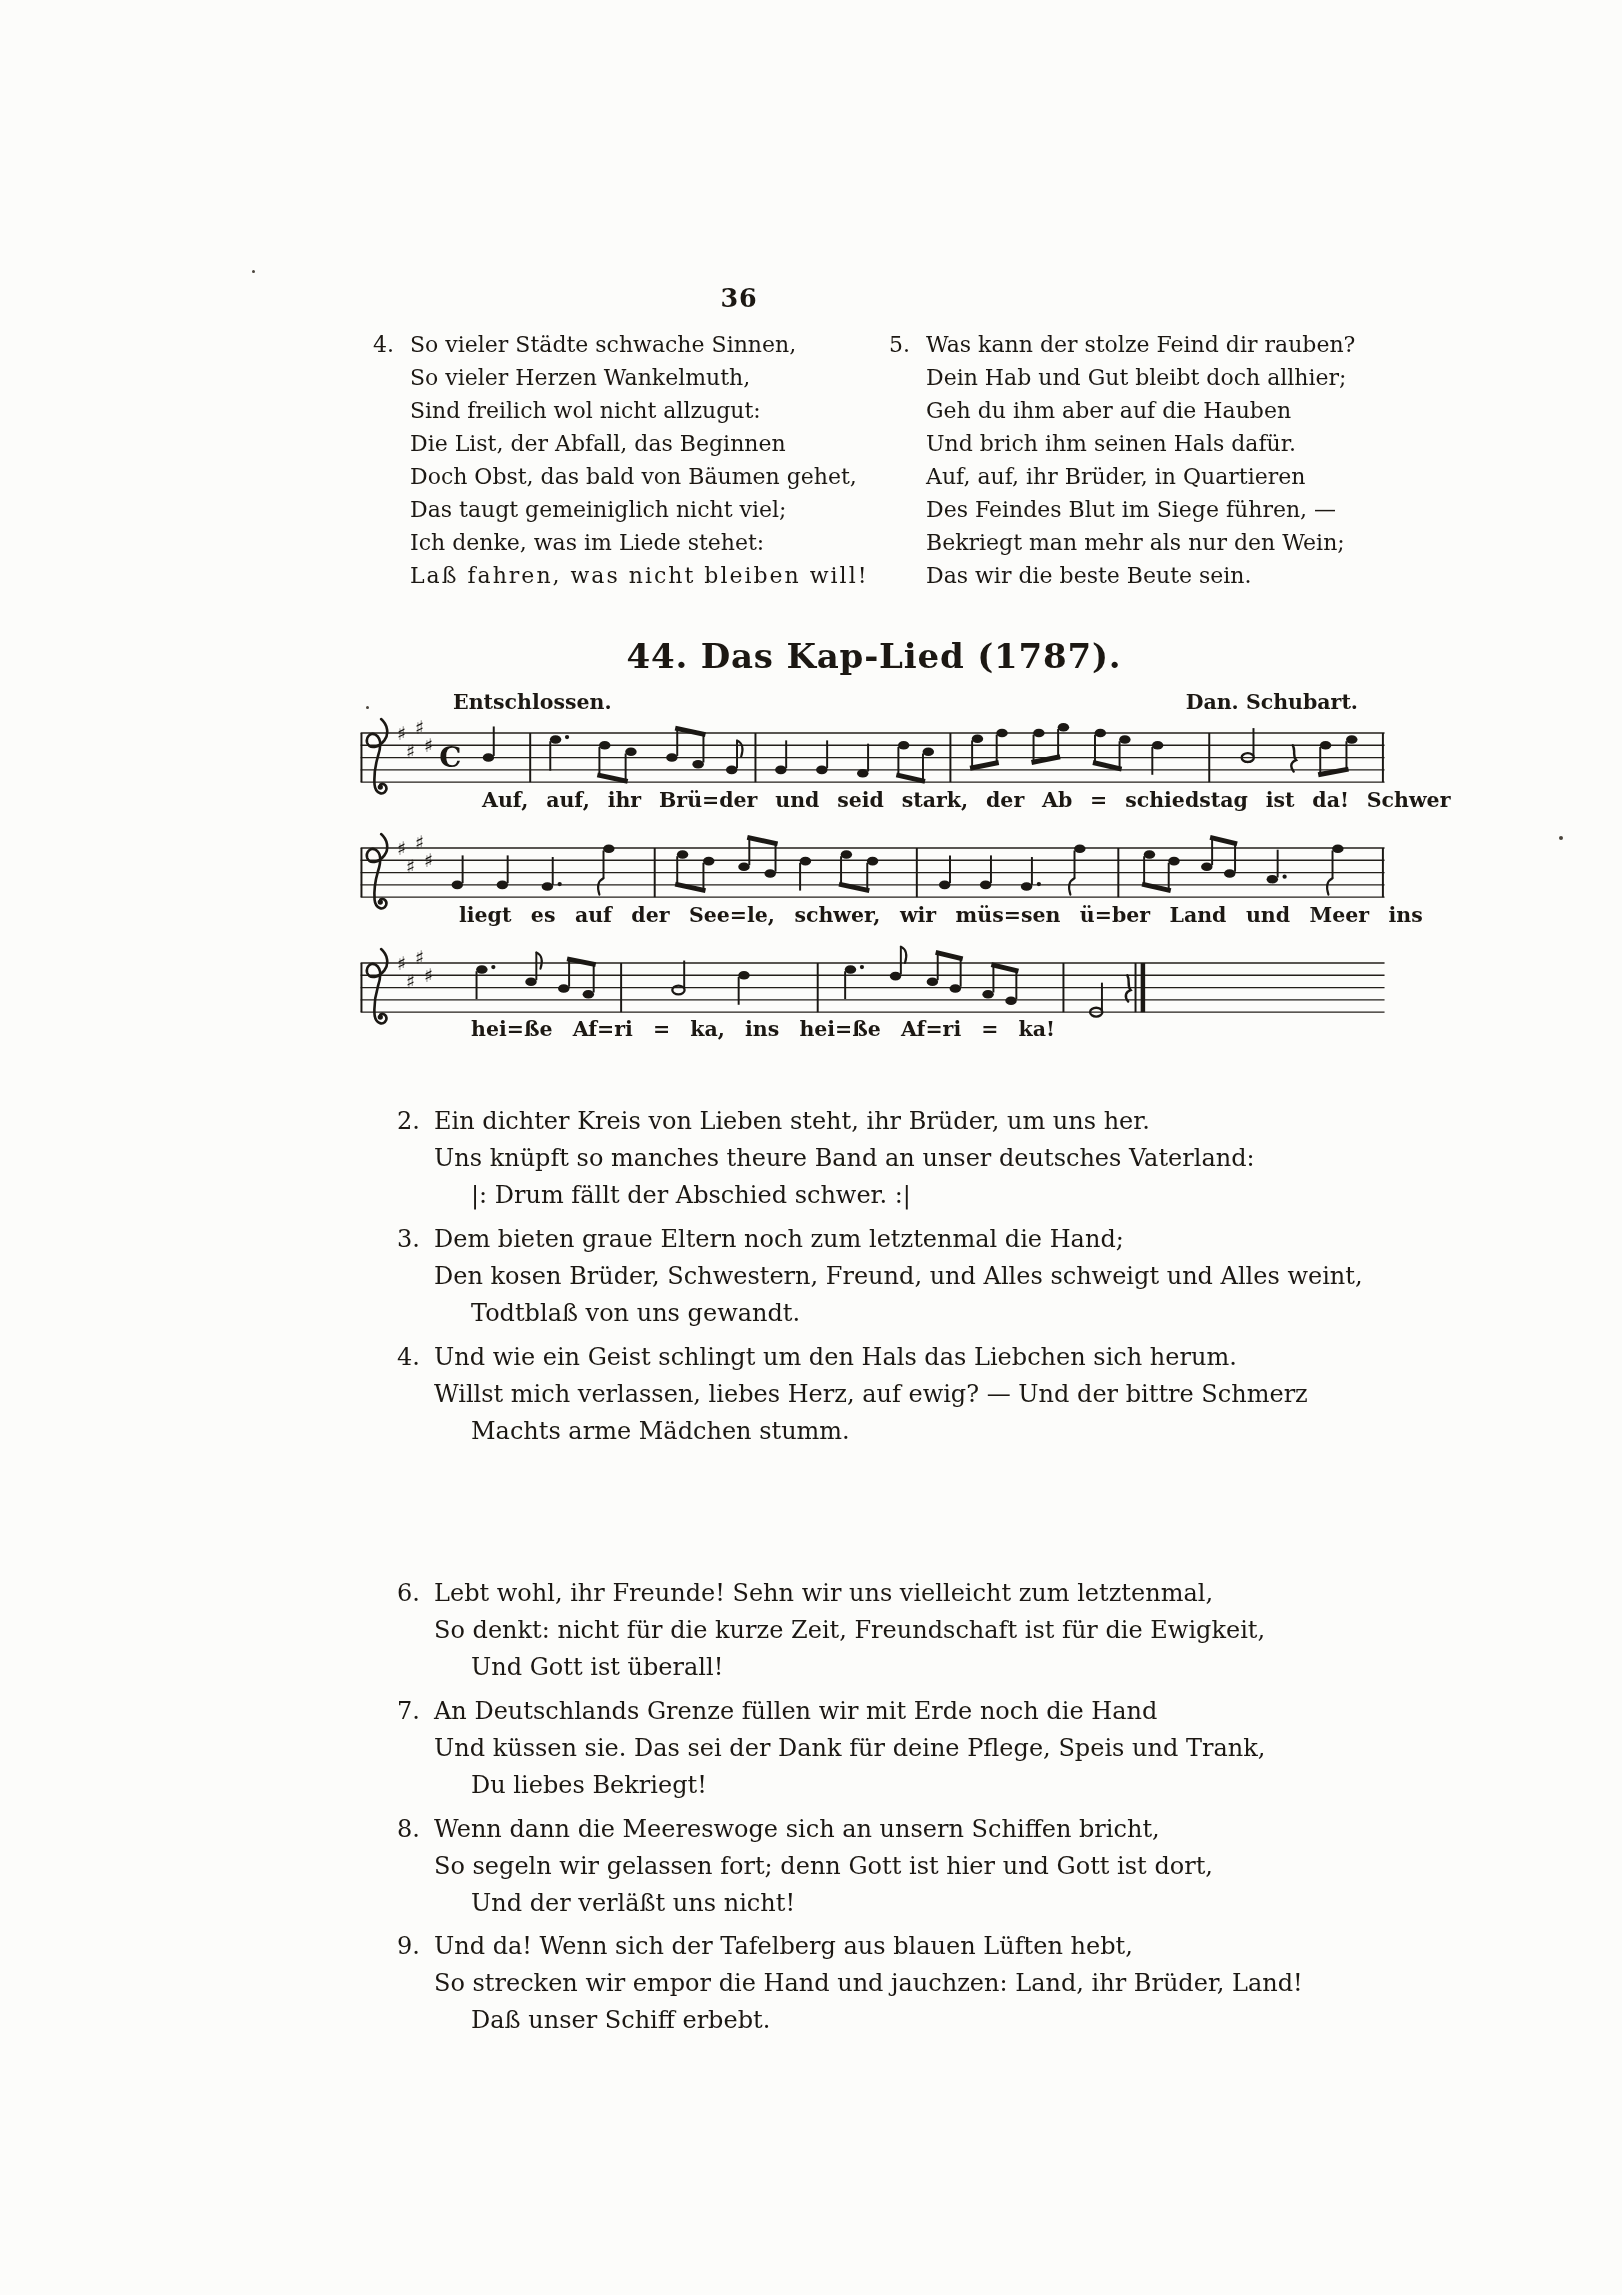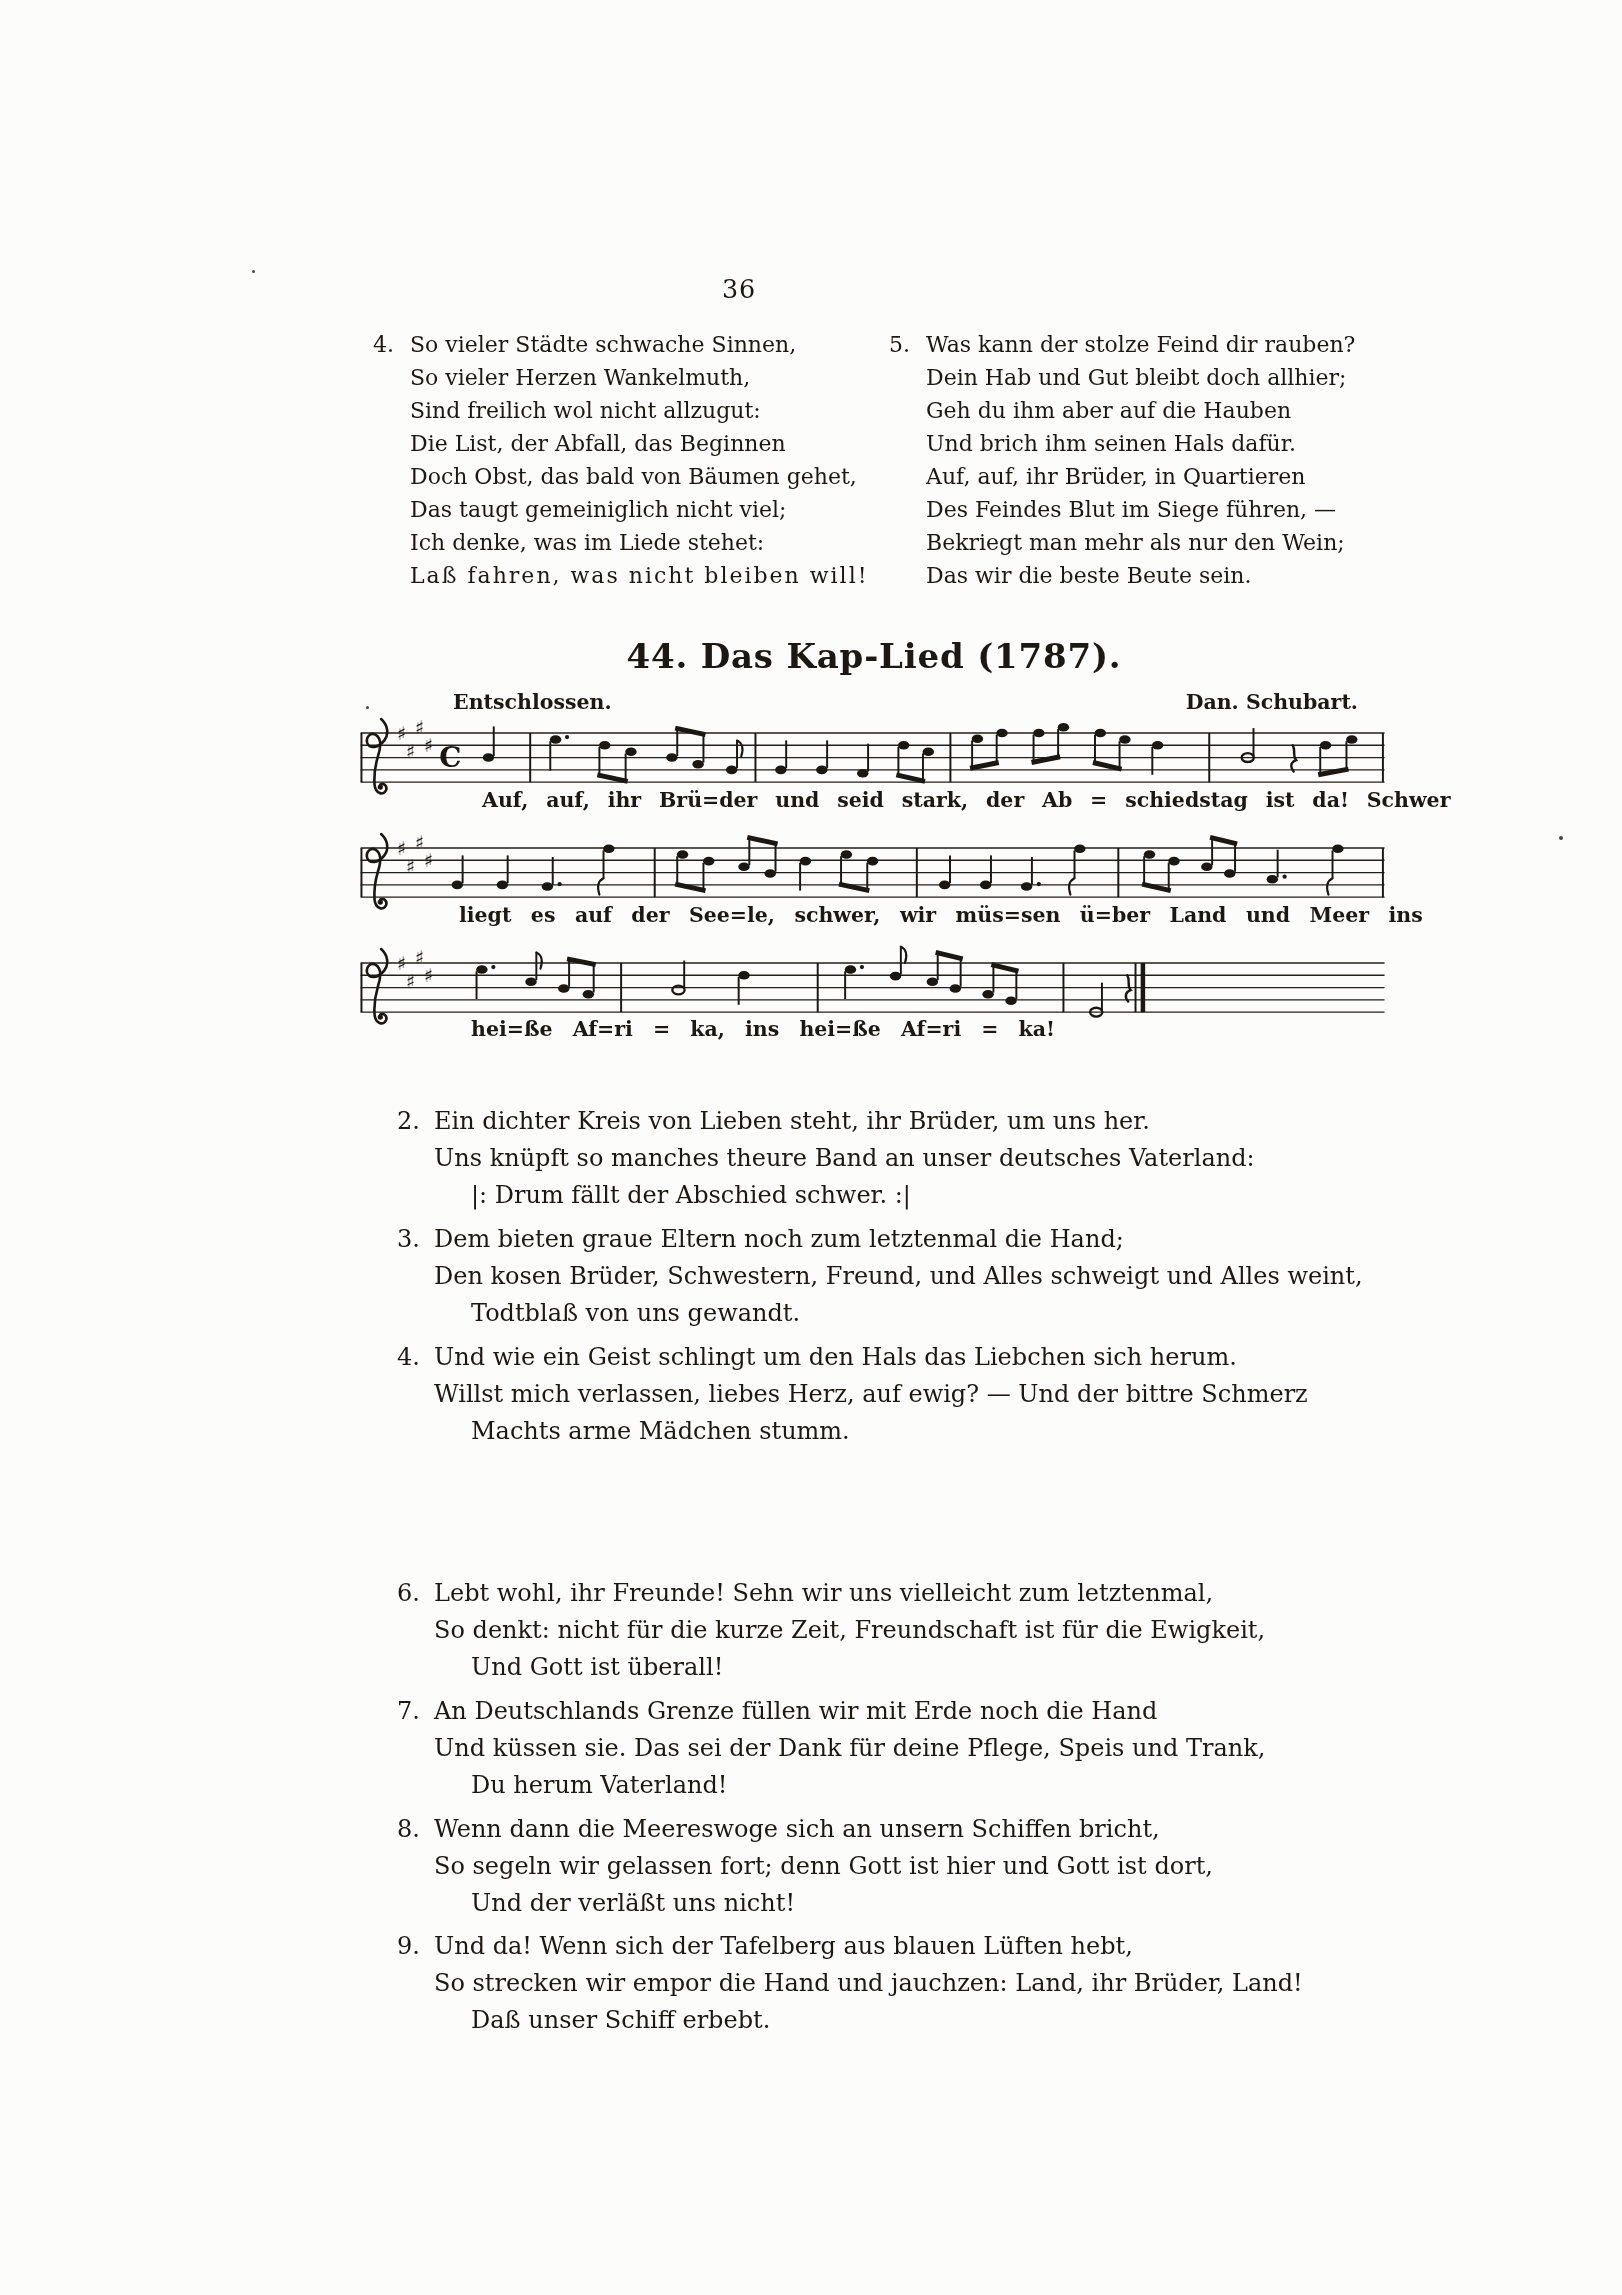--- a/index.html
+++ b/index.html
@@ -2,22 +2,22 @@
 <html style="font-size:13px"><head>
 <meta charset="utf-8">
 <style>
   html,body{margin:0;padding:0;background:#e8e8e6;}
   .page{
     position:relative; width:1622px; height:2295px;
     background:#fcfcfa; color:#1c1813; overflow:hidden;
     font-family:"DejaVu Serif","Liberation Serif",serif;
   }
   .abs{position:absolute;}
-  .pagenum{top:274px;left:698px;width:82px;text-align:center;
-    font-size:25.4px;font-weight:normal;letter-spacing:0.8px;}
+  .pagenum{top:283px;left:698px;width:82px;text-align:center;
+    font-size:25.4px;font-weight:bold;letter-spacing:0.8px;}
   
   .vcol{top:328px;font-size:22px;line-height:33px;white-space:nowrap;}
   .vcol-left{left:373px;}
   .vcol-right{left:889px;}
   .vnum{display:inline-block;width:37px;}
   .vline{padding-left:37px;}
   .vline.first{padding-left:0;}
   .gesperrt{letter-spacing:2px;}
   
   .songtitle{top:636px;left:360px;width:1028px;text-align:center;
@@ -310,21 +310,21 @@
     <div class="l3">Machts arme Mädchen stumm.</div>
   </div>
   <div class="abs verse" style="top:1575px;">
     <div><span class="vnum">6.</span><span>Lebt wohl, ihr Freunde! Sehn wir uns vielleicht zum letztenmal,</span></div>
     <div class="l2">So denkt: nicht für die kurze Zeit, Freundschaft ist für die Ewigkeit,</div>
     <div class="l3">Und Gott ist überall!</div>
   </div>
   <div class="abs verse" style="top:1693px;">
     <div><span class="vnum">7.</span><span>An Deutschlands Grenze füllen wir mit Erde noch die Hand</span></div>
     <div class="l2">Und küssen sie.  Das sei der Dank für deine Pflege, Speis und Trank,</div>
-    <div class="l3">Du herum Vaterland!</div>
+    <div class="l3">Du liebes Bekriegt!</div>
   </div>
   <div class="abs verse" style="top:1811px;">
     <div><span class="vnum">8.</span><span>Wenn dann die Meereswoge sich an unsern Schiffen bricht,</span></div>
     <div class="l2">So segeln wir gelassen fort; denn Gott ist hier und Gott ist dort,</div>
     <div class="l3">Und der verläßt uns nicht!</div>
   </div>
   <div class="abs verse" style="top:1928px;">
     <div><span class="vnum">9.</span><span>Und da! Wenn sich der Tafelberg aus blauen Lüften hebt,</span></div>
     <div class="l2">So strecken wir empor die Hand und jauchzen: Land, ihr Brüder, Land!</div>
     <div class="l3">Daß unser Schiff erbebt.</div>

